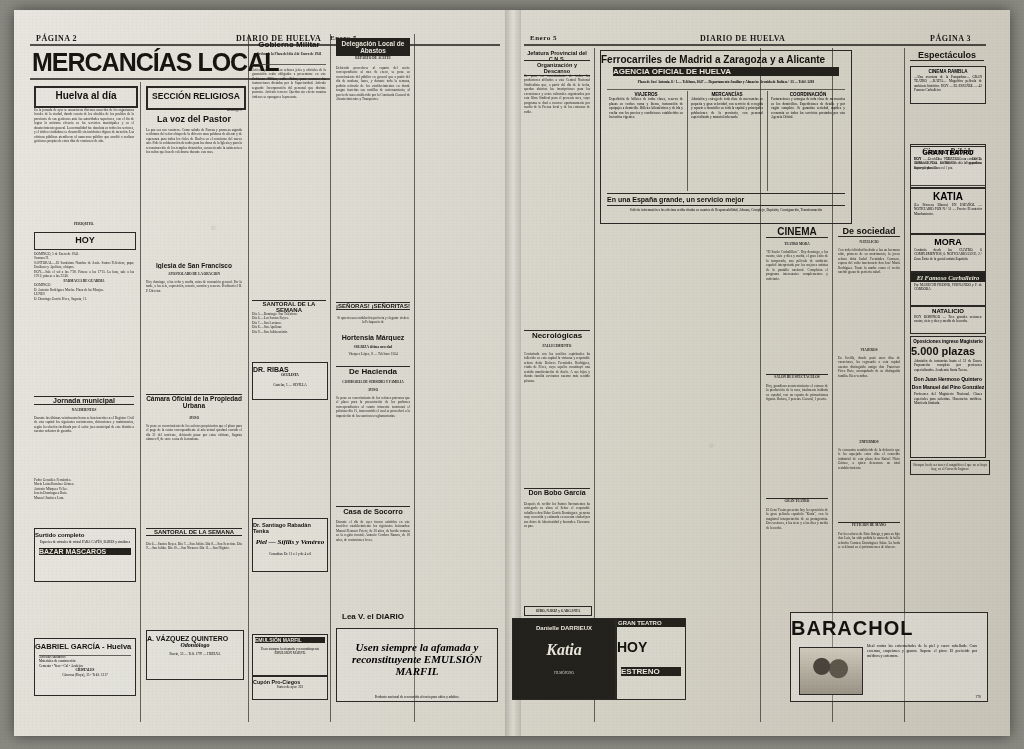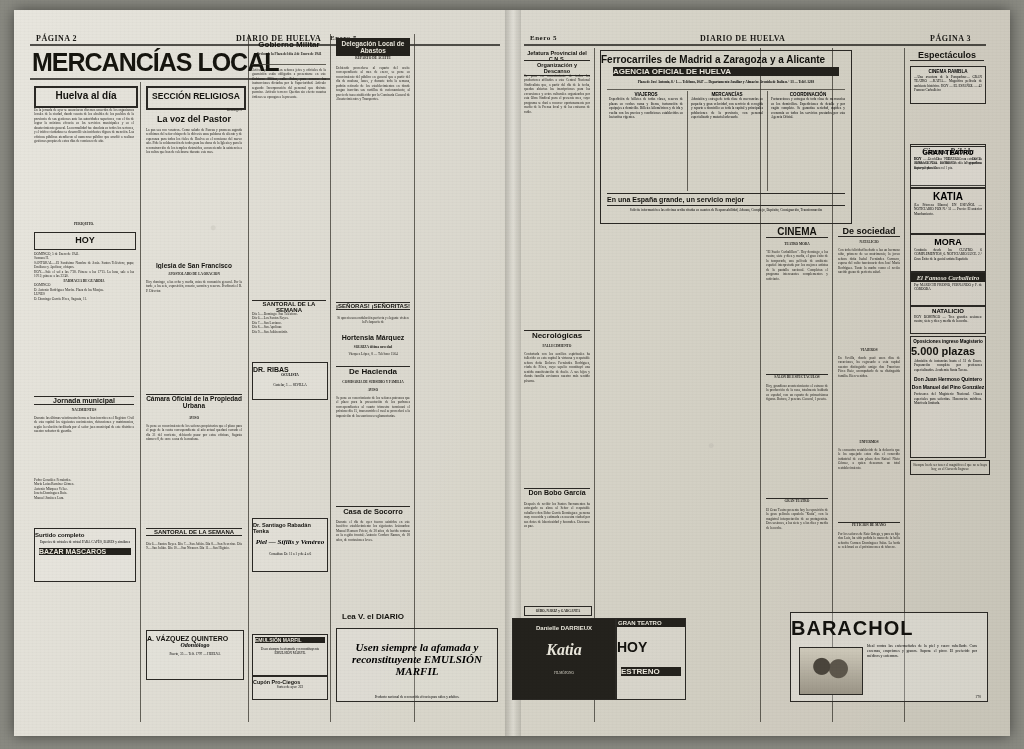--- a/index.html
+++ b/index.html
@@ -104,20 +104,31 @@
     <div>Josefa Domínguez Ruiz.</div>
     <div>Manuel Jiménez Lara.</div>
   </div>
 
   <div class="ad" style="left:34px;top:528px;width:100px;height:52px;">
     <div class="adtitle" style="font-size:6px;margin-top:3px;">Surtido completo</div>
     <div class="tiny ctr" style="padding:2px 3px;">Especies de cristales de cristal PARA CAFÉS, BARES y similares</div>
     <div class="adtitle blk" style="font-size:7px;margin:2px 4px 0;">BAZAR MASCAROS</div>
   </div>
 
+  <div class="ad" style="left:34px;top:638px;width:100px;height:56px;">
+    <div class="adtitle" style="font-size:7.5px;margin-top:3px;">GABRIEL GARCÍA - Huelva</div>
+    <div class="hr" style="left:4px;top:16px;width:92px;"></div>
+    <div class="tiny" style="padding:4px 4px 0;">
+      <div>Artículos sanitarios</div>
+      <div>Materiales de construcción</div>
+      <div>Cemento - Yeso - Cal - Azulejos</div>
+      <div class="ctr" style="font-weight:bold;">CRISTALES</div>
+      <div class="ctr">Cánovas (Hoya), 35 - Teléf. 1317</div>
+    </div>
+  </div>
 
   <div class="boxd" style="left:146px;top:86px;width:96px;height:20px;">
     <div class="hdr" style="font-size:8.5px;line-height:17px;">SECCIÓN RELIGIOSA</div>
   </div>
   <div class="col tiny" style="left:216px;top:108px;width:26px;text-align:right;">Domingo 5</div>
   <div class="col hdr" style="left:146px;top:114px;width:96px;font-size:9px;">La voz del Pastor</div>
   <div class="col tiny" style="left:146px;top:128px;width:96px;height:130px;">La paz sea con vosotros. Como saludo de Pascua y promesa sagrada recibimos del señor obispo de la diócesis unas palabras de aliento y de esperanza para todos los fieles de Huelva en el comienzo del nuevo año. Pide la colaboración de todos para las obras de la Iglesia y para la reconstrucción de los templos destruidos, encareciendo la asistencia a los cultos que han de celebrarse durante este mes.</div>
 
   <div class="col hdr" style="left:146px;top:262px;width:96px;font-size:6.5px;">Iglesia de San Francisco</div>
   <div class="col tiny ctr" style="left:146px;top:272px;width:96px;font-weight:bold;">APOSTOLADO DE LA ORACIÓN</div>

